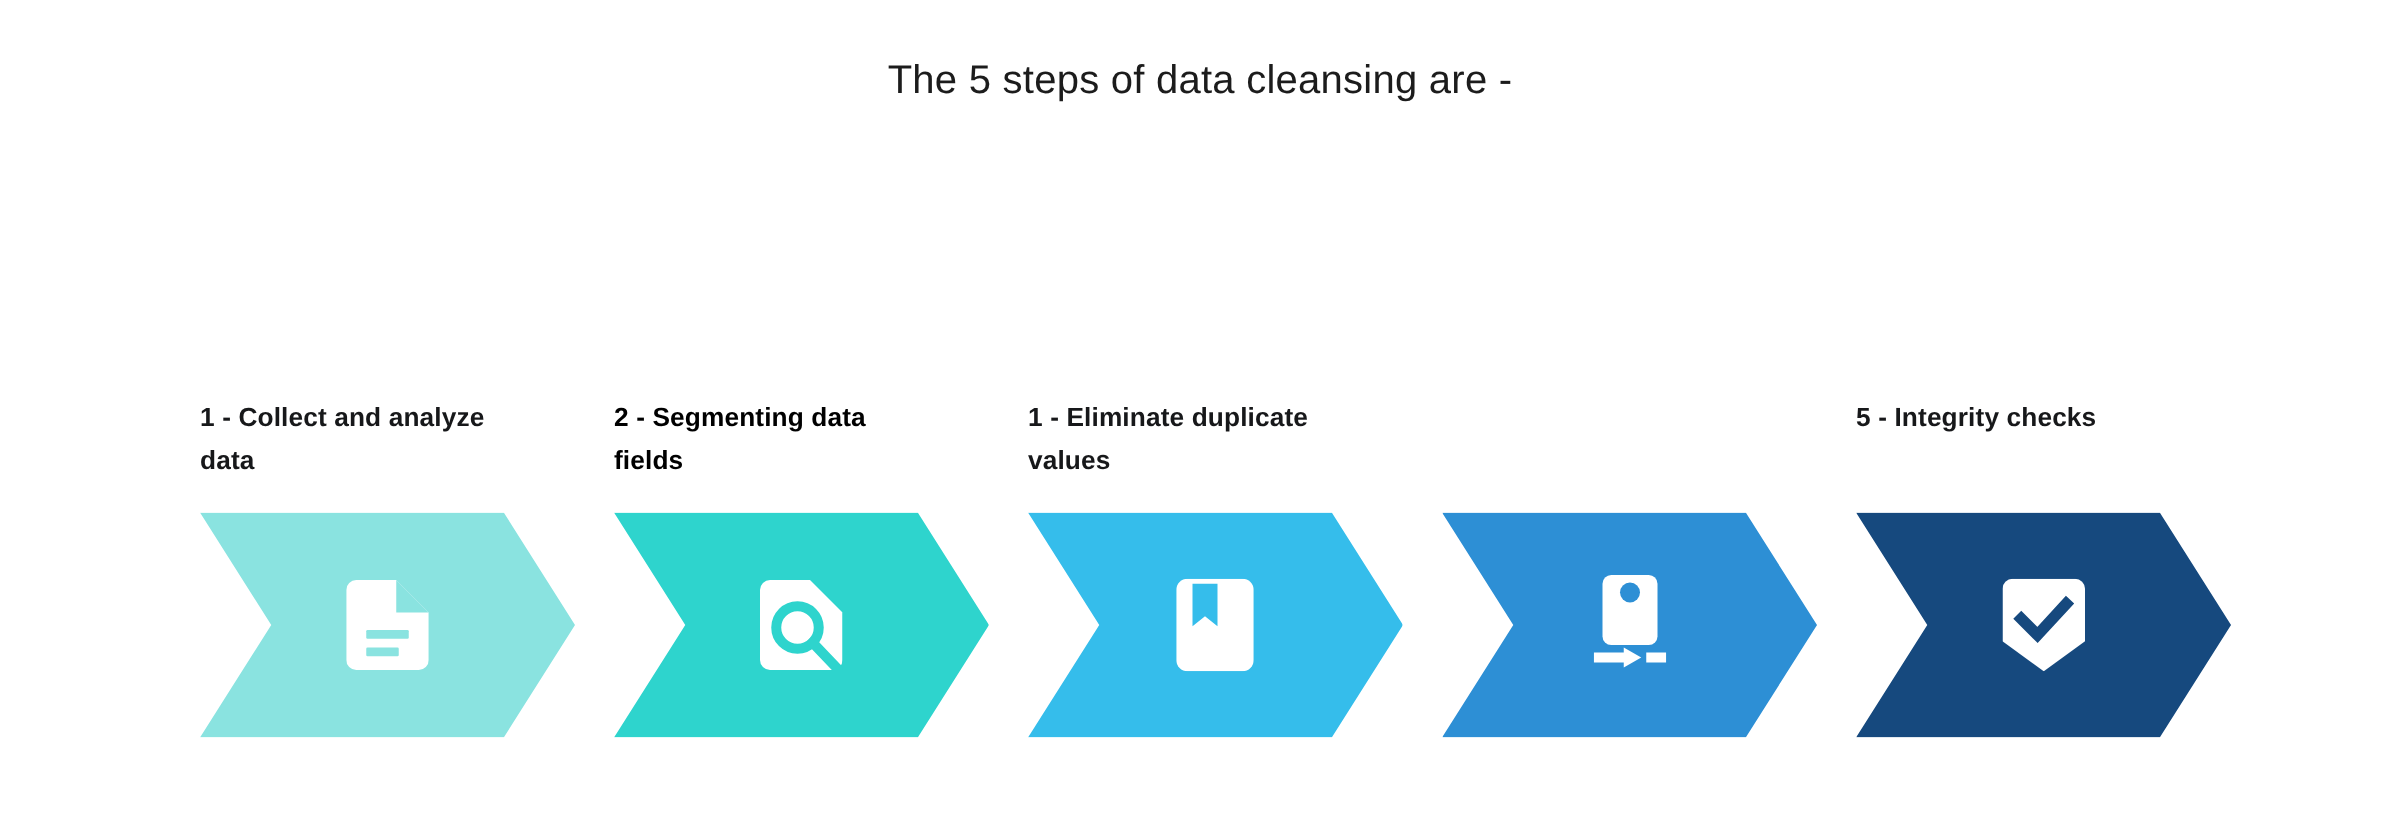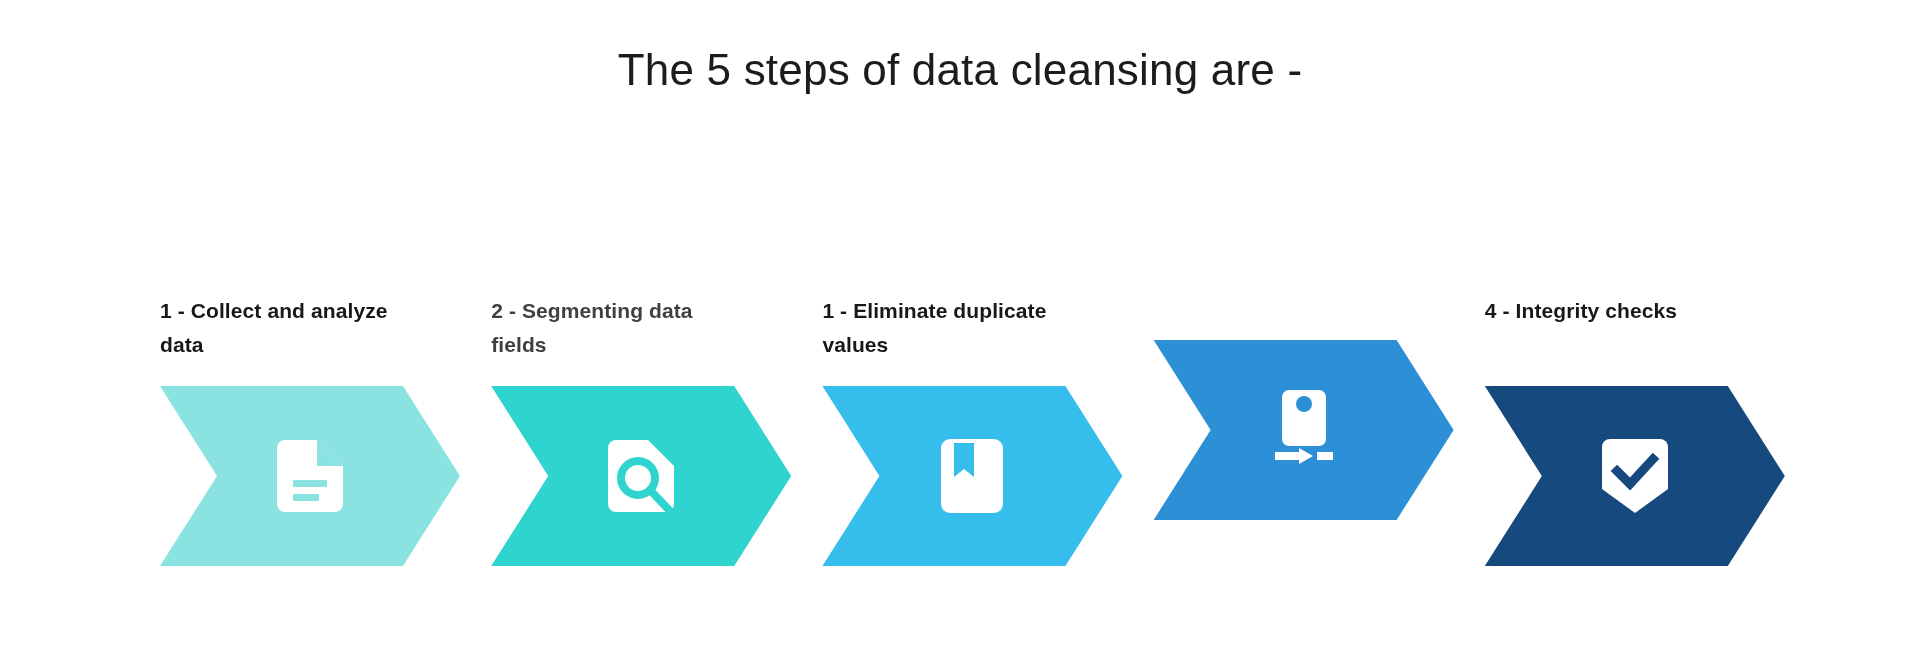--- a/index.html
+++ b/index.html
@@ -22,38 +22,38 @@
     background: #ffffff;
   }
 
   
   .title {
     position: absolute;
     top: 44px;
     left: 0;
     width: 1920px;
     text-align: center;
-    font-size: 44px;
+    font-size: 32px;
     font-weight: 400;
     color: #1c1c1c;
     letter-spacing: 0.2px;
     line-height: 1.2;
     white-space: nowrap;
   }
 
   
   .steps {
     position: absolute;
     top: 270px;
     left: 160px;
     width: 1640px;
     height: 320px;
     display: flex;
     flex-direction: row;
-    align-items: center;
+    align-items: flex-end;
     gap: 16px;
   }
 
   .step {
     width: 328px;
     position: relative;
     display: flex;
     flex-direction: column;
     align-items: flex-start;
   }
@@ -117,21 +117,21 @@
             <path fill="#ffffff" d="M8 0 h32 l26 26 v38 a8 8 0 0 1 -8 8 h-50 a8 8 0 0 1 -8 -8 v-56 a8 8 0 0 1 8 -8 z"></path>
             <path fill="#8ae3e0" d="M40 0 l26 26 h-26 z" class="fold"></path>
             <rect fill="#8ae3e0" x="16" y="40" width="34" height="7" rx="1"></rect>
             <rect fill="#8ae3e0" x="16" y="54" width="26" height="7" rx="1"></rect>
           </svg>
         </div>
       </div>
     </div>
 
     <div class="step">
-      <div class="step-label" style="color: #404040;">2 - Segmenting data fields</div>
+      <div class="step-label" style="color: #000000;">2 - Segmenting data fields</div>
       <div class="chevron-wrap">
         <div class="chevron" style="background: rgb(46, 212, 205);"></div>
         <div class="chevron-icon">
           <svg width="66" height="72" viewBox="0 0 66 72" aria-hidden="true">
             <path fill="#ffffff" d="M8 0 h32 l26 26 v38 a8 8 0 0 1 -8 8 h-50 a8 8 0 0 1 -8 -8 v-56 a8 8 0 0 1 8 -8 z"></path>
             <circle cx="30" cy="38" r="17" fill="none" stroke="#2ed4cd" stroke-width="8"></circle>
             <path d="M42 50 L62 71" stroke="#2ed4cd" stroke-width="8" stroke-linecap="round"></path>
           </svg>
         </div>
       </div>
@@ -159,21 +159,21 @@
             <circle cx="29" cy="14" r="8" fill="#2d8fd5"></circle>
             <rect x="0" y="62" width="26" height="8" fill="#ffffff"></rect>
             <path d="M24 58 L38 66 L24 74 z" fill="#ffffff"></path>
             <rect x="42" y="62" width="16" height="8" fill="#ffffff"></rect>
           </svg>
         </div>
       </div>
     </div>
 
     <div class="step">
-      <div class="step-label" style="color: rgb(23, 24, 26);">4 - Integrity checks</div>
+      <div class="step-label" style="color: rgb(23, 24, 26);">5 - Integrity checks</div>
       <div class="chevron-wrap">
         <div class="chevron" style="background: rgb(22, 73, 126);"></div>
         <div class="chevron-icon">
           <svg width="66" height="74" viewBox="0 0 66 74" aria-hidden="true">
             <path fill="#ffffff" d="M8 0 h50 a8 8 0 0 1 8 8 v42 l-33 24 l-33 -24 v-42 a8 8 0 0 1 8 -8 z"></path>
             <path d="M15 32 L28 45 L51 20" fill="none" stroke="#16497e" stroke-width="9" stroke-linecap="square" stroke-linejoin="miter"></path>
           </svg>
         </div>
       </div>
     </div>

